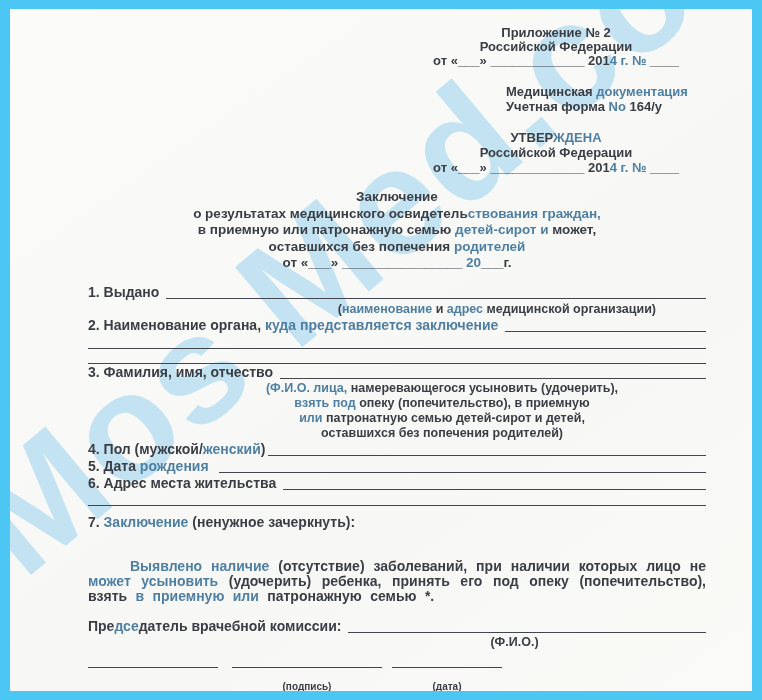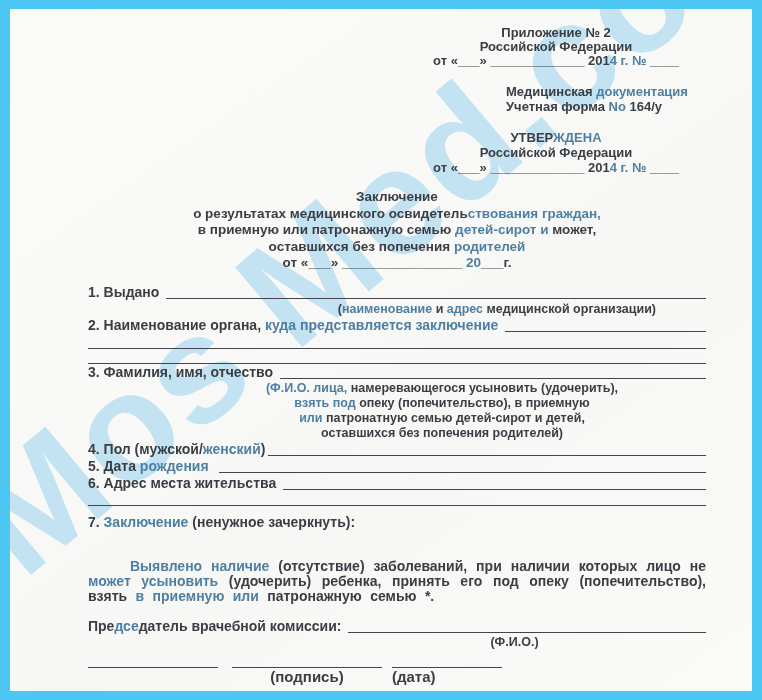--- a/index.html
+++ b/index.html
@@ -56,24 +56,24 @@
   .cap1{margin-right:50px;text-align:right;}
   .cap3{margin-left:90px;line-height:15px;height:15px;}
   .item7{margin-top:8px;}
   .para{
     margin-top:28px;text-align:justify;text-indent:42px;
     word-spacing:4.5px;line-height:15px;
   }
   .chair{margin-top:14px;}
   .cap-fio{padding-left:235px;height:15px;line-height:15px;}
   .sig{display:flex;margin-top:12px;height:6px;}
-  .sig-caps{display:flex;font-size:15px;line-height:14px;margin-top:2px;}
+  .sig-caps{display:flex;font-size:10px;line-height:14px;margin-top:12px;}
   .sc1{width:130px;}
   .sc2{width:150px;margin-left:14px;text-align:center;}
-  .sc3{width:110px;margin-left:10px;text-align:left;}
+  .sc3{width:110px;margin-left:10px;text-align:center;}
   .sigline{border-bottom:1.5px solid var(--line);}
 </style>
 </head>
 <body>
 
 <div class="frame">
   <div class="paper">
 
     <div class="watermark">Mos Med.com</div>
 

